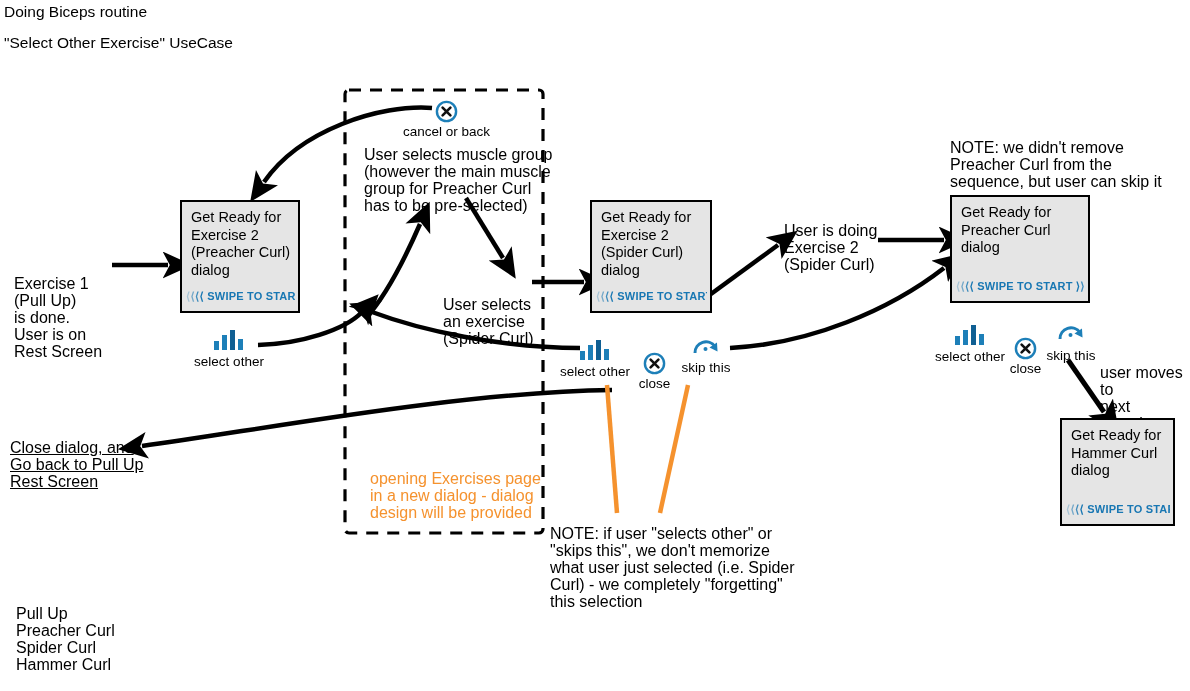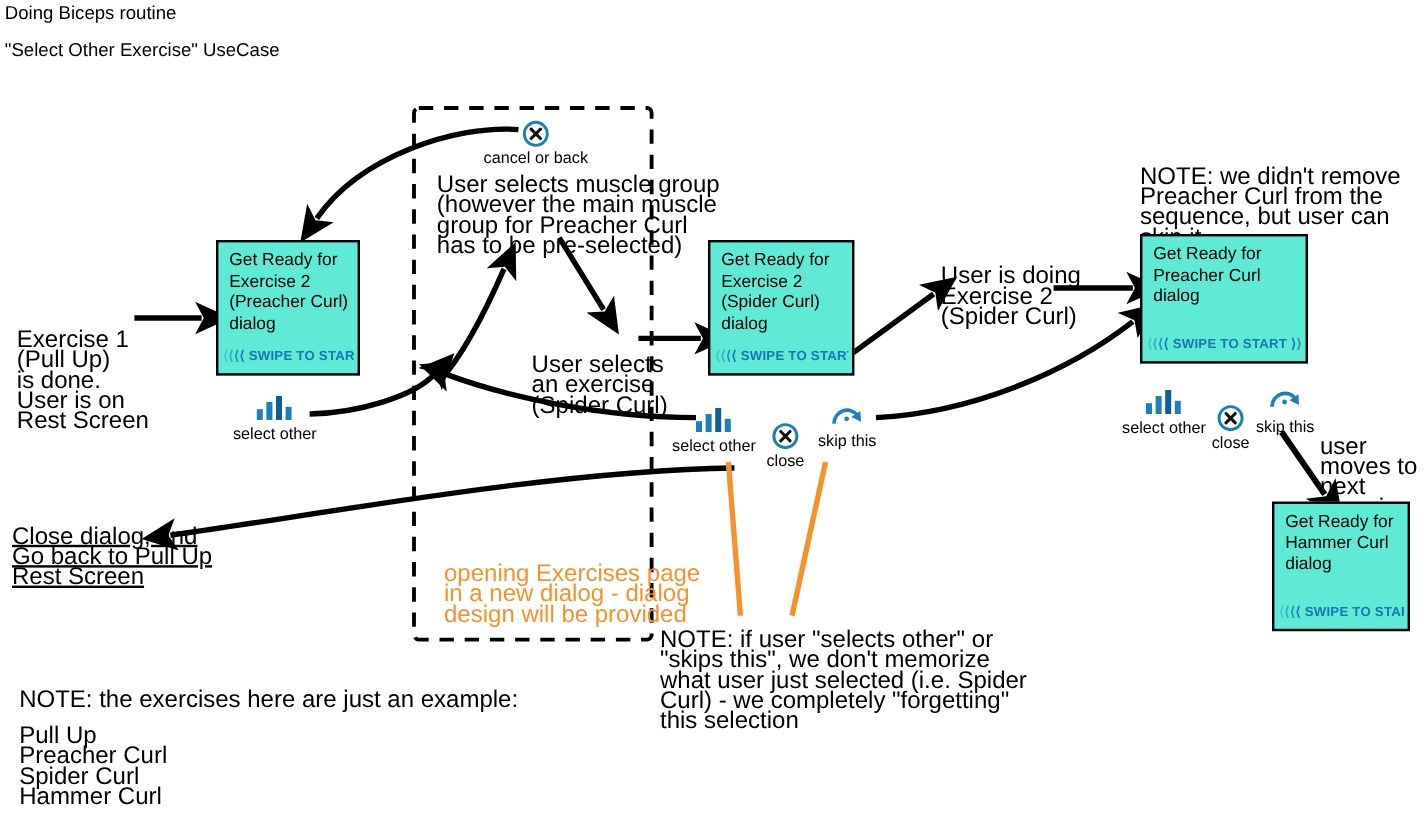--- a/index.html
+++ b/index.html
@@ -7,28 +7,28 @@
     width:1190px;height:691px;
     background:#ffffff;
     font-family:"Liberation Sans", sans-serif;
     color:#000000;
     position:relative;
     overflow:hidden;
   }
   .stage{position:absolute;left:0;top:0;width:1190px;height:691px;}
 
   
-  .txt{position:absolute;font-size:20px;line-height:17px;white-space:pre-line;color:#000;}
+  .txt{position:absolute;font-size:16px;line-height:17px;white-space:pre-line;color:#000;}
   .title{position:absolute;font-size:15.5px;line-height:20px;color:#000;}
 
   
   .dialog{
     position:absolute;
     border:2.5px solid #000;
-    background:#5eead4;
+    background:#e5e5e5;
     box-sizing:border-box;
   }
   .dialog .dlg-text{
     position:absolute;left:9px;top:7px;right:5px;
     font-size:14.5px;line-height:17.5px;white-space:pre-line;color:#000;
   }
   .swipe{
     position:absolute;left:4px;right:3px;bottom:8px;
     font-size:11px;font-weight:bold;letter-spacing:.2px;
     color:#1877b3;white-space:nowrap;overflow:hidden;
@@ -253,19 +253,18 @@
   <div class="dialog" style="left:1060px;top:418px;width:115px;height:108px;">
     <div class="dlg-text">Get Ready for
 Hammer Curl
 dialog</div>
     <div class="swipe"><span class="ch1">⟨</span><span class="ch2">⟨</span><span class="ch3">⟨</span><span class="ch4">⟨</span>&nbsp;<span>SWIPE TO START</span>&nbsp;</div>
   </div>
 
   <div class="txt" style="left:10px;top:439px;text-decoration:underline;">Close dialog, and
 Go back to Pull Up
 Rest Screen</div>
-  <div class="txt" style="left:16px;top:575px;">NOTE: the exercises here are just an example:</div>
   <div class="txt" style="left:16px;top:605px;">Pull Up
 Preacher Curl
 Spider Curl
 Hammer Curl</div>
 
 </div>
 
 </body></html>

